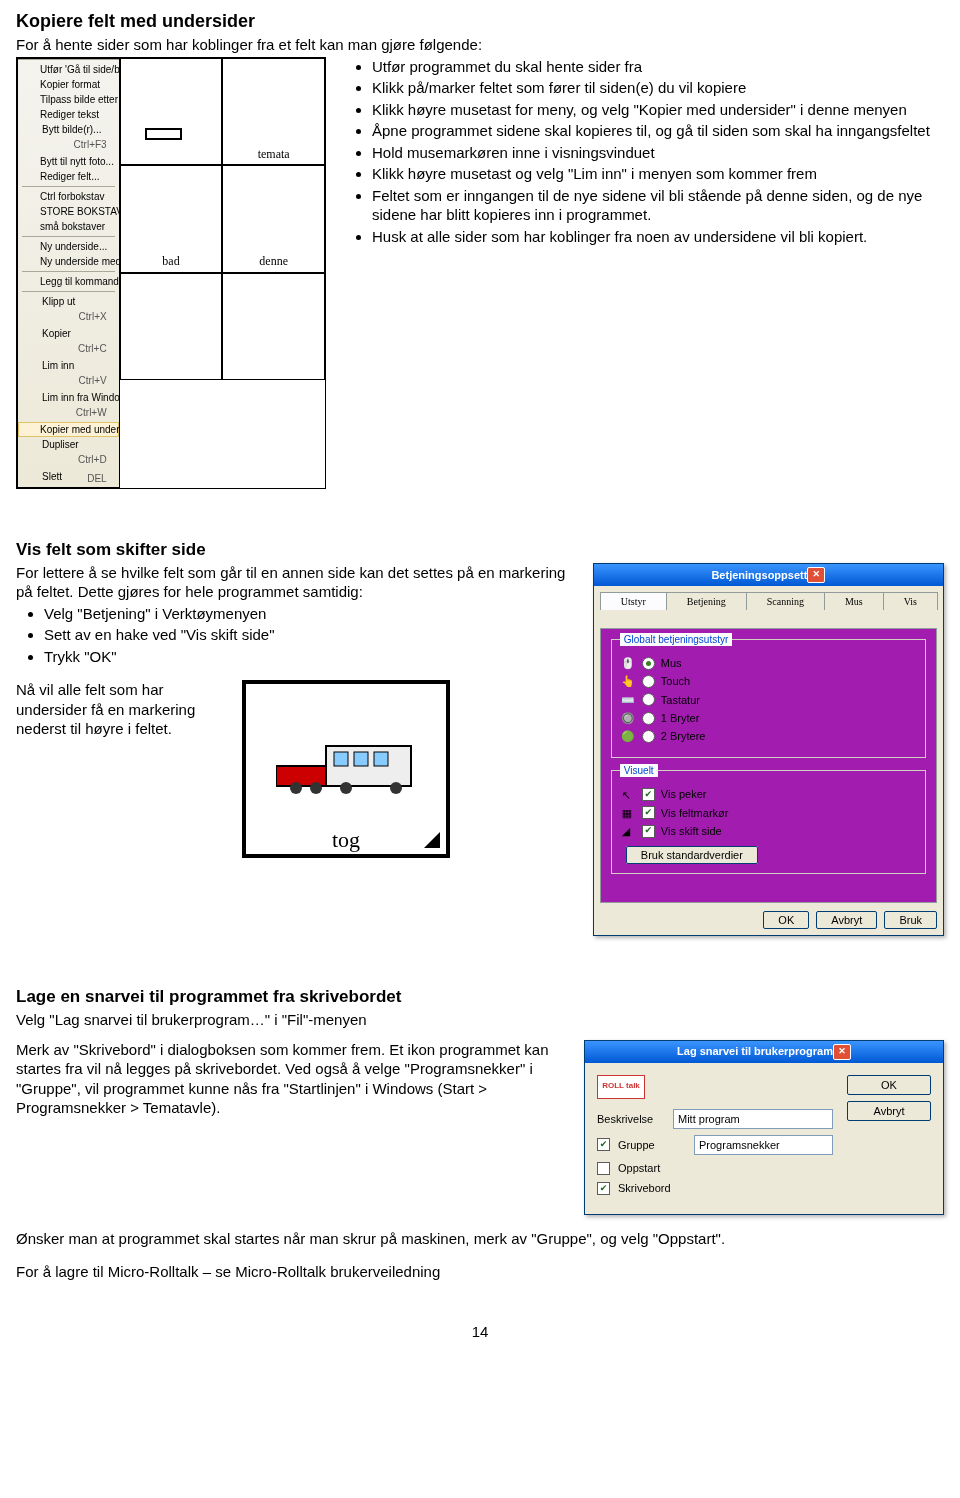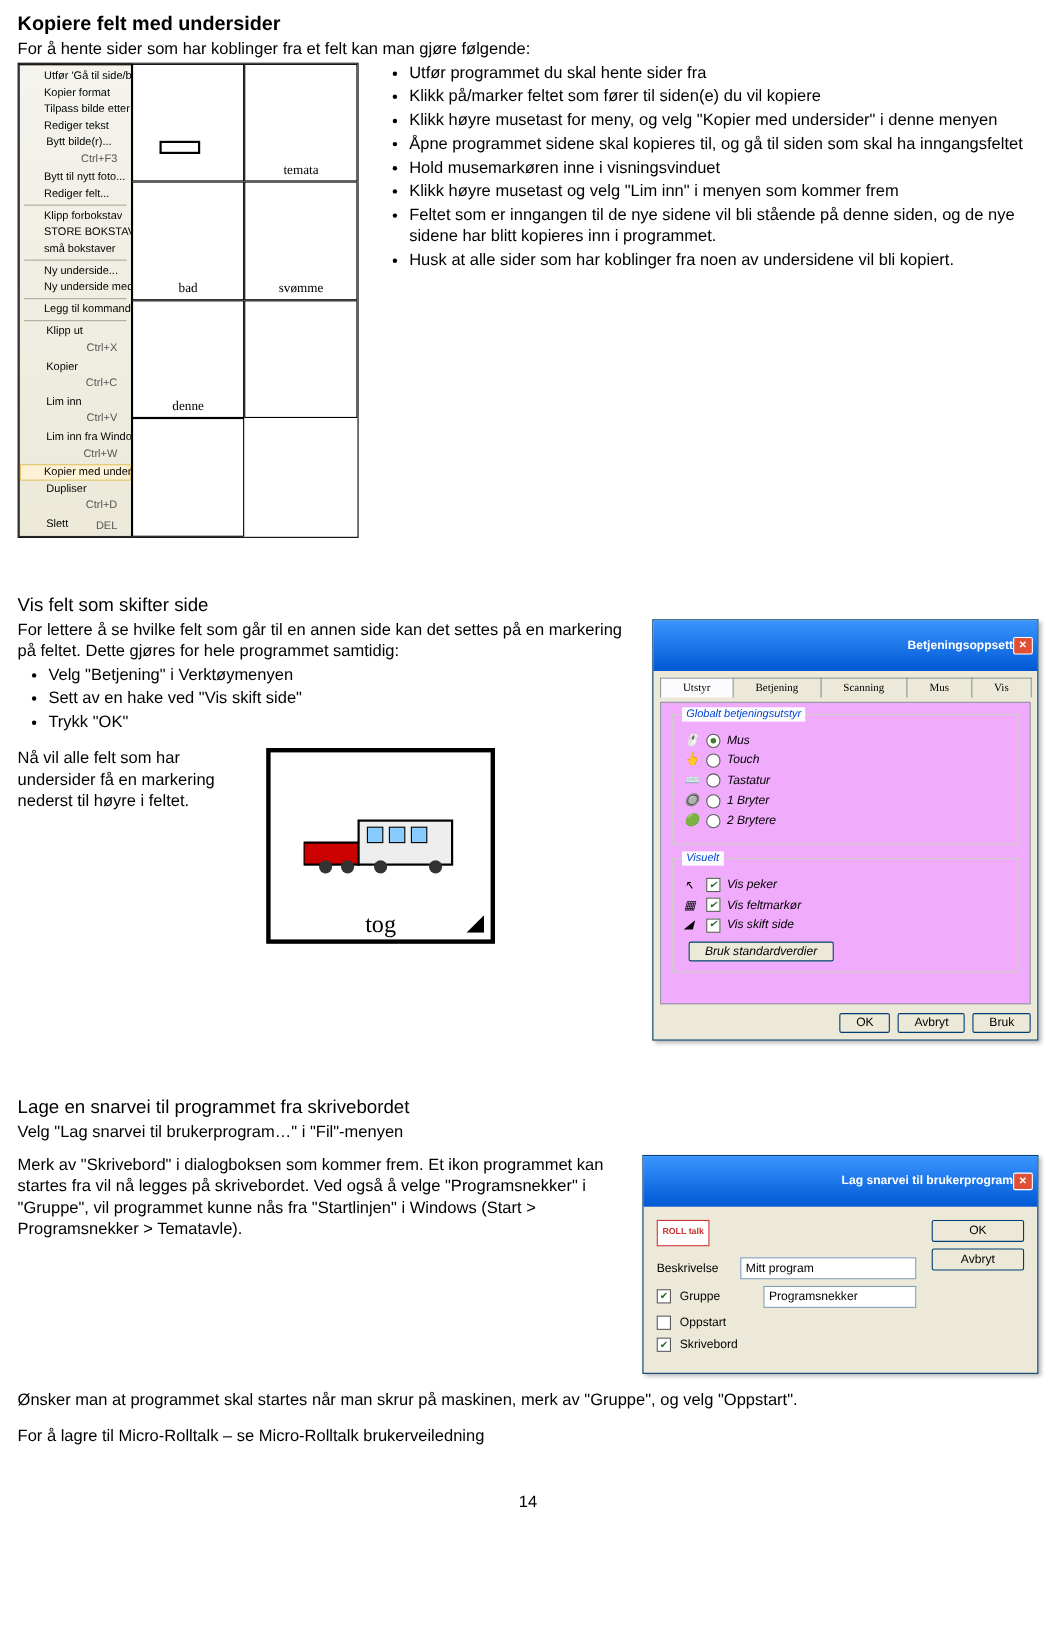--- a/index.html
+++ b/index.html
@@ -12,21 +12,21 @@
     background: #fff;
     color: #000;
   }
   h2 {
     font-size: 18px;
     font-weight: bold;
     margin: 0 0 2px 0;
   }
   h3 {
     font-size: 17px;
-    font-weight: normal;
+    font-weight: bold;
     margin: 50px 0 2px 0;
   }
   p { margin: 0 0 2px 0; }
   ul { margin: 0 0 0 0; padding-left: 28px; }
   li { margin-bottom: 2px; }
   .row1 { display: flex; gap: 18px; }
   .row1 .left-img { flex: 0 0 310px; }
   .row1 .right-txt { flex: 1; }
   .grid-img { border: 1px solid #000; background: #fff; height: 430px; display: grid; grid-template-columns: 1fr 1fr 1fr; grid-template-rows: repeat(4,1fr); }
   .cell { border: 1px solid #000; position: relative; display:flex; align-items:flex-end; justify-content:center; font-size:12px; font-family: "Comic Sans MS", cursive; color:#000; overflow:hidden; background:#fff; }
@@ -49,32 +49,32 @@
   .dialog {
     font-family: Tahoma, sans-serif;
     font-size: 11px;
     border: 1px solid #003c74;
     background: #ece9d8;
     box-shadow: 2px 2px 4px rgba(0,0,0,0.3);
   }
   .titlebar {
     background: linear-gradient(#3a95ff,#0058d4);
     color:#fff;
-    padding:15px 4px;
+    padding:3px 4px;
     font-weight:bold;
     display:flex;
-    justify-content:flex-end;
+    justify-content:center;
     align-items:center;
     font-size:11px;
   }
   .titlebar .xbtn { background:#e15036; color:#fff; width:16px; height:14px; text-align:center; border:1px solid #fff; font-size:9px; line-height:12px; border-radius:2px;}
   .tabs { display:flex; padding:6px 6px 0 6px; gap:0; font-size:10px;}
   .tab { background:#ece9d8; border:1px solid #919b9c; border-bottom:none; padding:2px 20px; margin-right:-1px;font-family:Liberation Serif, serif;}
   .tab.active { background:#fcfcfe; position:relative; z-index:2;}
-  .tabbody { background:#f0abfc; border:1px solid #919b9c; margin:4px 6px 6px 6px; padding:10px 10px 16px 10px;font-style:italic; }
+  .tabbody { background:#a21caf; border:1px solid #919b9c; margin:18px 6px 6px 6px; padding:10px 10px 16px 10px; }
   .groupbox { border:1px solid #d0d0bf; padding:12px 10px 10px 10px; position:relative; margin-bottom:12px; }
   .groupbox .legend { position:absolute; top:-7px; left:8px; background:#fcfcfe; padding:0 4px; color:#0046d5; font-size:10px; }
   .radio-row, .check-row { display:flex; align-items:center; gap:6px; margin:4px 0; font-size:11px; }
   .radio { width:11px; height:11px; border-radius:50%; border:1px solid #5b5b5b; display:inline-flex; align-items:center; justify-content:center; background:#fff;}
   .radio.checked::after { content:""; width:5px; height:5px; border-radius:50%; background:#3b7f2a; }
   .checkbox { width:11px; height:11px; border:1px solid #5b5b5b; background:#fff; display:inline-flex; align-items:center; justify-content:center; font-size:9px; color:#216a21;}
   .checkbox.checked::after { content:"✔"; }
   .dlg-buttons { text-align:right; padding:4px 6px 8px 6px;}
   .btn { background:#ece9d8; border:1px solid #003c74; padding:2px 14px; font-size:11px; margin-left:4px; border-radius:2px;}
   .icon-sq { width:14px; height:14px; display:inline-block; }
@@ -109,44 +109,41 @@
       <div class="cell" style="grid-row:1/5; align-items:stretch; padding:0;">
         <div class="menu-panel" style="width:100%; height:100%;">
           <div class="mi">Utfør 'Gå til side/bilde'</div>
           <div class="mi">Kopier format</div>
           <div class="mi">Tilpass bilde etter ramme</div>
           <div class="mi">Rediger tekst</div>
           <div class="mi"><span>Bytt bilde(r)...</span><span class="sc">Ctrl+F3</span></div>
           <div class="mi">Bytt til nytt foto...</div>
           <div class="mi">Rediger felt...</div>
           <hr>
-          <div class="mi">Klipp forbokstav</div>
+          <div class="mi">Ctrl forbokstav</div>
           <div class="mi">STORE BOKSTAVER</div>
           <div class="mi">små bokstaver</div>
           <hr>
           <div class="mi">Ny underside...</div>
           <div class="mi">Ny underside med bilder...</div>
           <hr>
           <div class="mi">Legg til kommando...</div>
           <hr>
           <div class="mi"><span>Klipp ut</span><span class="sc">Ctrl+X</span></div>
           <div class="mi"><span>Kopier</span><span class="sc">Ctrl+C</span></div>
           <div class="mi"><span>Lim inn</span><span class="sc">Ctrl+V</span></div>
           <div class="mi"><span>Lim inn fra Windows</span><span class="sc">Ctrl+W</span></div>
           <div class="mi sel">Kopier med undersider</div>
           <div class="mi"><span>Dupliser</span><span class="sc">Ctrl+D</span></div>
           <div class="mi"><span>Slett</span><span class="sc">DEL</span></div>
 
         </div>
       </div>
       <div class="cell">
           <span>bad</span>
-        </div>
-      <div class="cell">
-          <span>svømme</span>
         </div>
       <div class="cell">
           <span>denne</span>
         </div>
       <div class="cell"></div>
       <div class="cell"></div>
     </div>
   </div>
   <div class="right-txt">
     <ul>

